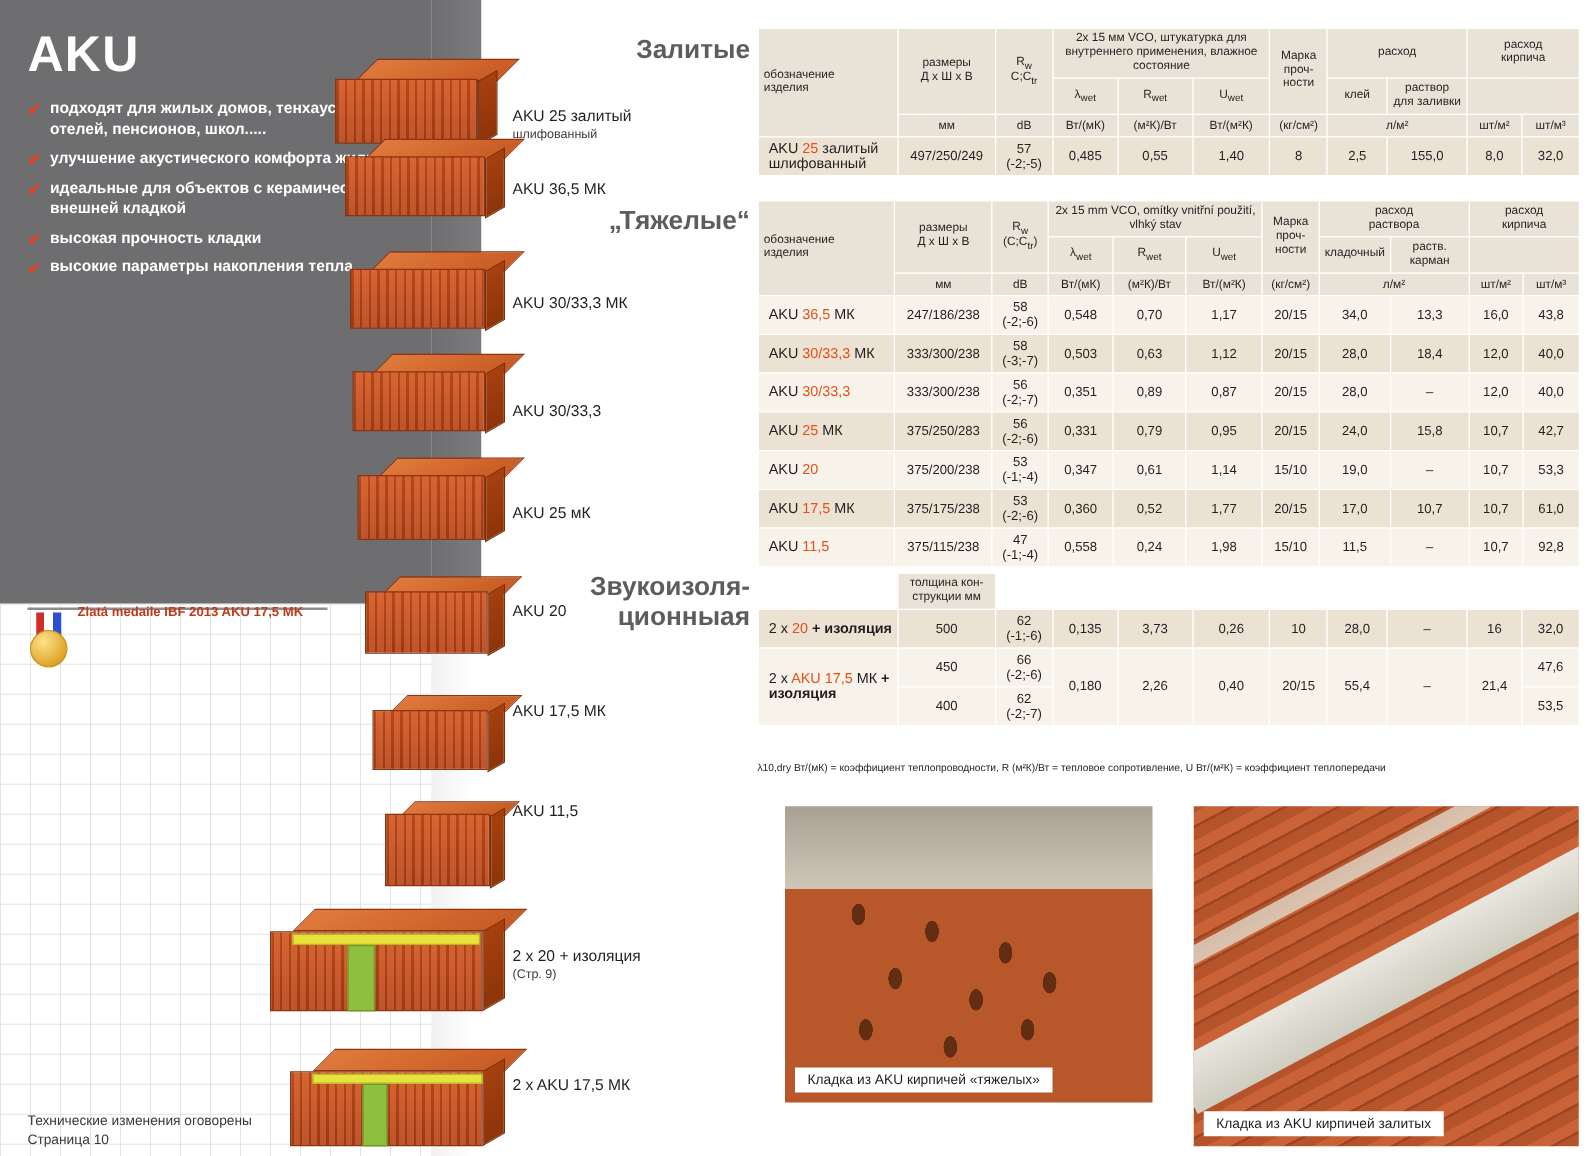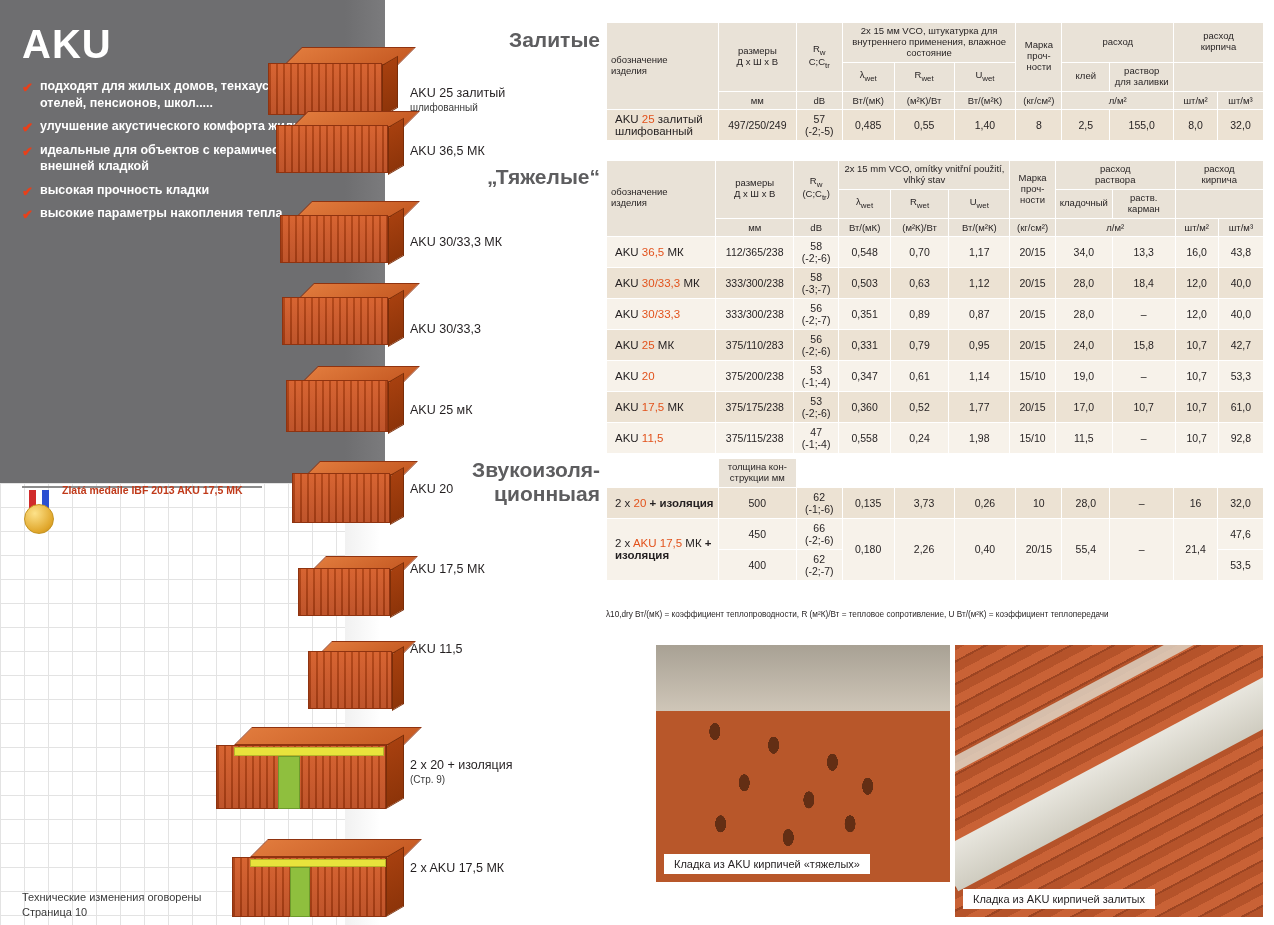--- a/index.html
+++ b/index.html
@@ -457,21 +457,21 @@
     <td>(м²К)/Вт</td>
     <td>Вт/(м²К)</td>
     <td>(кг/см²)</td>
     <td colspan="2">л/м²</td>
     <td>шт/м²</td>
     <td>шт/м³</td>
   </tr>
 
   <tr class="row-a">
     <td class="namecell"><span>AKU </span><span class="accent">36,5</span><span> МК</span></td>
-    <td>112/365/238</td>
+    <td>247/186/238</td>
     <td>58 (-2;-6)</td>
     <td>0,548</td>
     <td>0,70</td>
     <td>1,17</td>
     <td>20/15</td>
     <td>34,0</td>
     <td>13,3</td>
     <td>16,0</td>
     <td>43,8</td>
   </tr>
@@ -499,21 +499,21 @@
     <td>0,87</td>
     <td>20/15</td>
     <td>28,0</td>
     <td>–</td>
     <td>12,0</td>
     <td>40,0</td>
   </tr>
 
   <tr class="row-b">
     <td class="namecell"><span>AKU </span><span class="accent">25</span><span> МК</span></td>
-    <td>375/110/283</td>
+    <td>375/250/283</td>
     <td>56 (-2;-6)</td>
     <td>0,331</td>
     <td>0,79</td>
     <td>0,95</td>
     <td>20/15</td>
     <td>24,0</td>
     <td>15,8</td>
     <td>10,7</td>
     <td>42,7</td>
   </tr>
@@ -617,21 +617,21 @@
   <tr class="row-a">
     <td>400</td>
     <td>62 (-2;-7)</td>
     <td>53,5</td>
   </tr>
 </tbody>
   </table>
 
 <div class="formula-note" style="left:606px; top:610px; width:640px;">λ10,dry Вт/(мК) = коэффициент теплопроводности, R (м²К)/Вт = тепловое сопротивление, U Вт/(м²К) = коэффициент теплопередачи</div>
 
-<div class="photo ph1" style="left:656px; top:645px; width:294px; height:237px;text-decoration:underline;">
+<div class="photo ph1" style="left:628px; top:645px; width:294px; height:237px;text-decoration:underline;">
   <div class="ground"></div>
   <div class="holes"></div>
   <div class="photo-cap">Кладка из AKU кирпичей «тяжелых»</div>
 </div>
 
 <div class="photo ph2" style="left:955px; top:645px; width:308px; height:272px;">
   <div class="mortar2"></div>
   <div class="mortar"></div>
   <div class="photo-cap">Кладка из AKU кирпичей залитых</div>
 </div>

